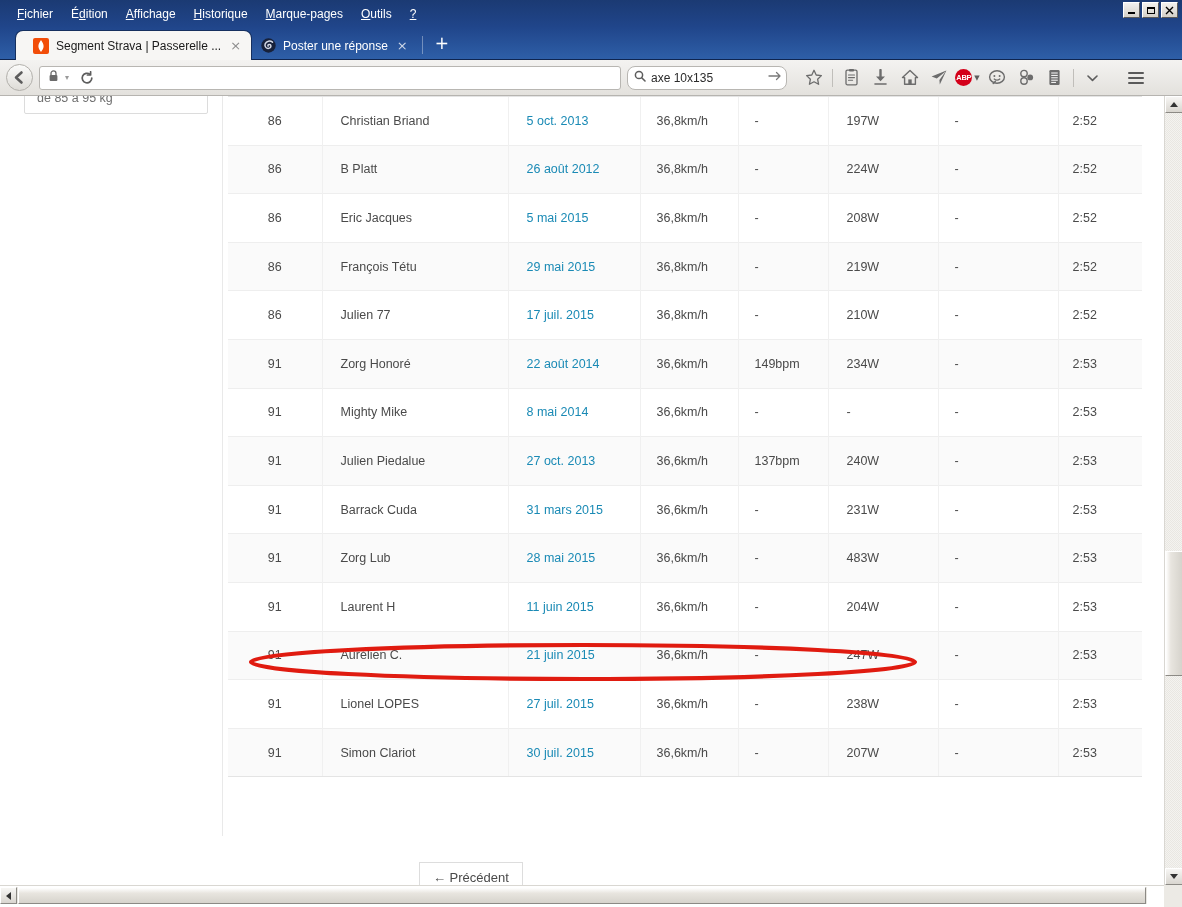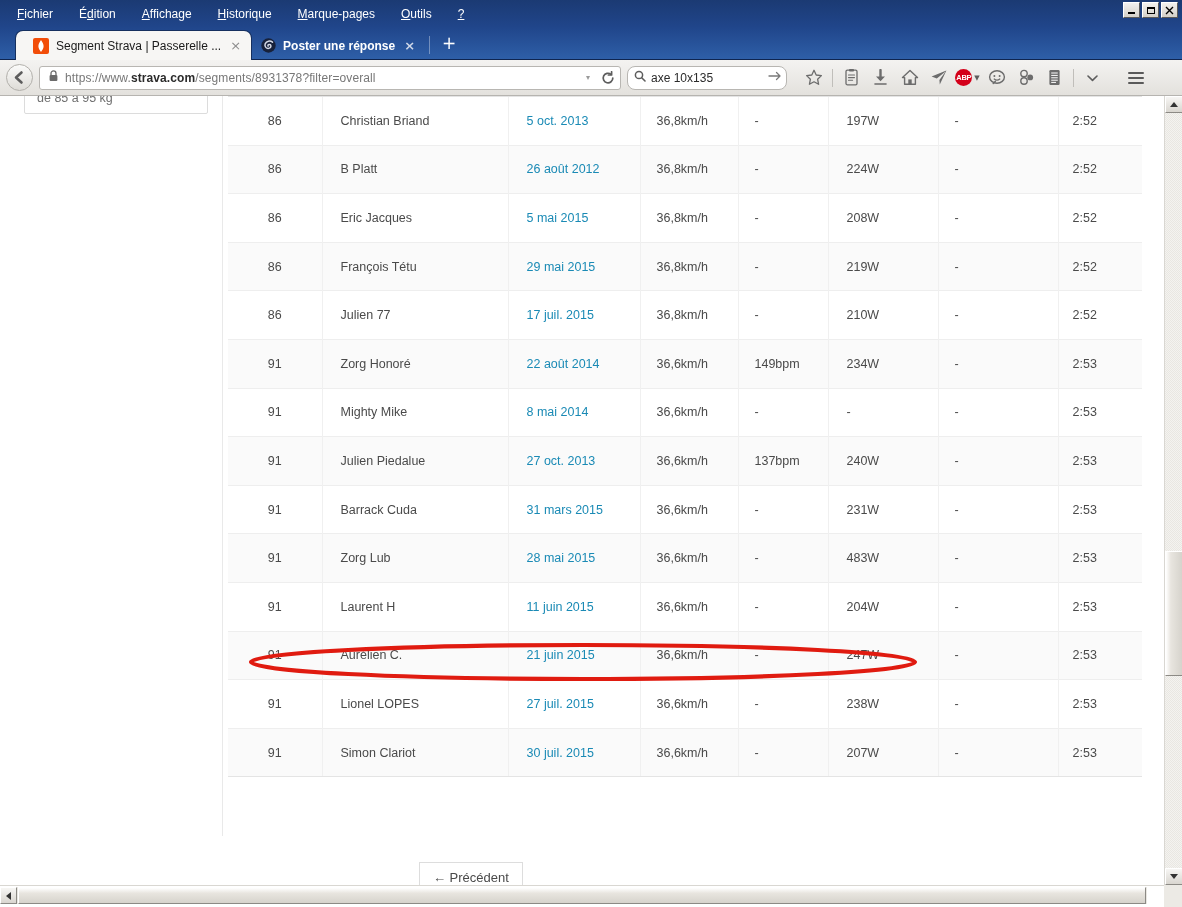--- a/index.html
+++ b/index.html
@@ -20,21 +20,21 @@
   .win-chrome {
     position: absolute; left: 0; top: 0;
     width: 1182px; height: 60px;
     background: linear-gradient(to bottom, #1b3a73 0%, #20458a 45%, #2e5fa8 100%);
     border-bottom: 1px solid #0f2550;
   }
   .menubar {
     position: absolute; left: 0; top: 0;
     height: 27px; width: 1110px;
     display: flex; align-items: center;
-    padding-left: 8px; gap: 8px;
+    padding-left: 8px; gap: 0px;
   }
   .menu-item {
     color: #ffffff;
     font-size: 12px;
     padding: 3px 9px;
     white-space: nowrap;
     cursor: default;
   }
   .menu-item u { text-decoration: underline; }
 
@@ -74,21 +74,20 @@
   }
   .tab.active {
     background: #f7f6f4;
     color: #1a1a1a;
     box-shadow: 0 0 0 1px #16305f;
     padding-left: 17px;
   }
   .tab.inactive {
     color: #ffffff;
     background: transparent;
-    font-weight: bold;
   }
   .tab-favicon { width: 16px; height: 16px; flex: 0 0 16px; position: relative; }
   .fav-strava {
     width: 16px; height: 16px;
     background: #f24d08;
     border-radius: 2px;
     display: flex; align-items: center; justify-content: center;
   }
   .fav-strava svg { display: block; }
   .fav-spiral {
@@ -419,21 +418,20 @@
       </svg>
     </div>
 
     <div class="urlbar">
       <span class="lock-icon">
         <svg width="11" height="12" viewBox="0 0 11 12">
           <path d="M3 5 V3.4 A2.5 2.5 0 0 1 8 3.4 V5" fill="none" stroke="#6b6b6b" stroke-width="1.3"></path>
           <rect x="1.6" y="5" width="7.8" height="6" rx="1" fill="#6b6b6b"></rect>
         </svg>
       </span>
-      <span class="url-text"><span>https://www.</span><b>strava.com</b><span>/segments/8931378?filter=overall</span></span>
       <span class="url-drop">▾</span>
       <span class="reload-btn">
         <svg width="14" height="14" viewBox="0 0 14 14">
           <path d="M11.8 7 A4.8 4.8 0 1 1 10 3.3" fill="none" stroke="#5d5d5d" stroke-width="1.7" stroke-linecap="round"></path>
           <path d="M10.6 0.8 L10.6 4 L7.4 4" fill="none" stroke="#5d5d5d" stroke-width="1.7" stroke-linecap="round" stroke-linejoin="round"></path>
         </svg>
       </span>
     </div>
 
     <div class="searchbar">

